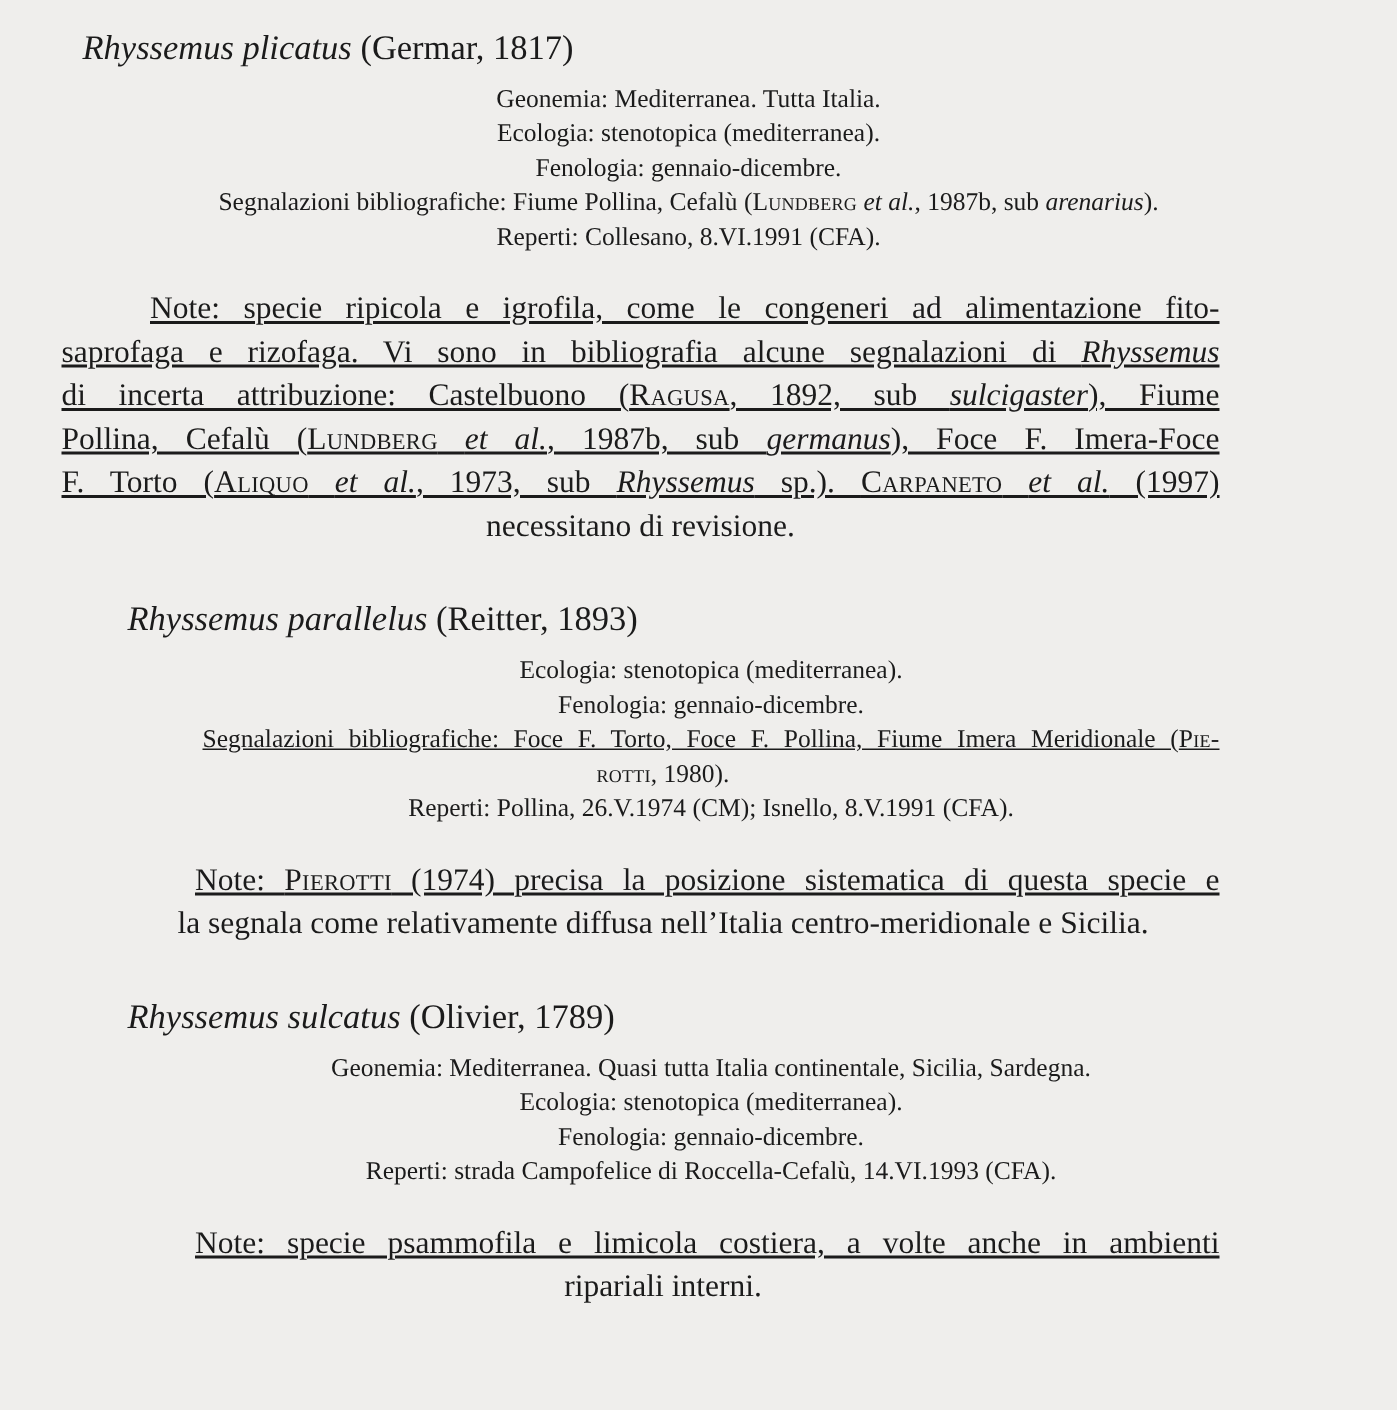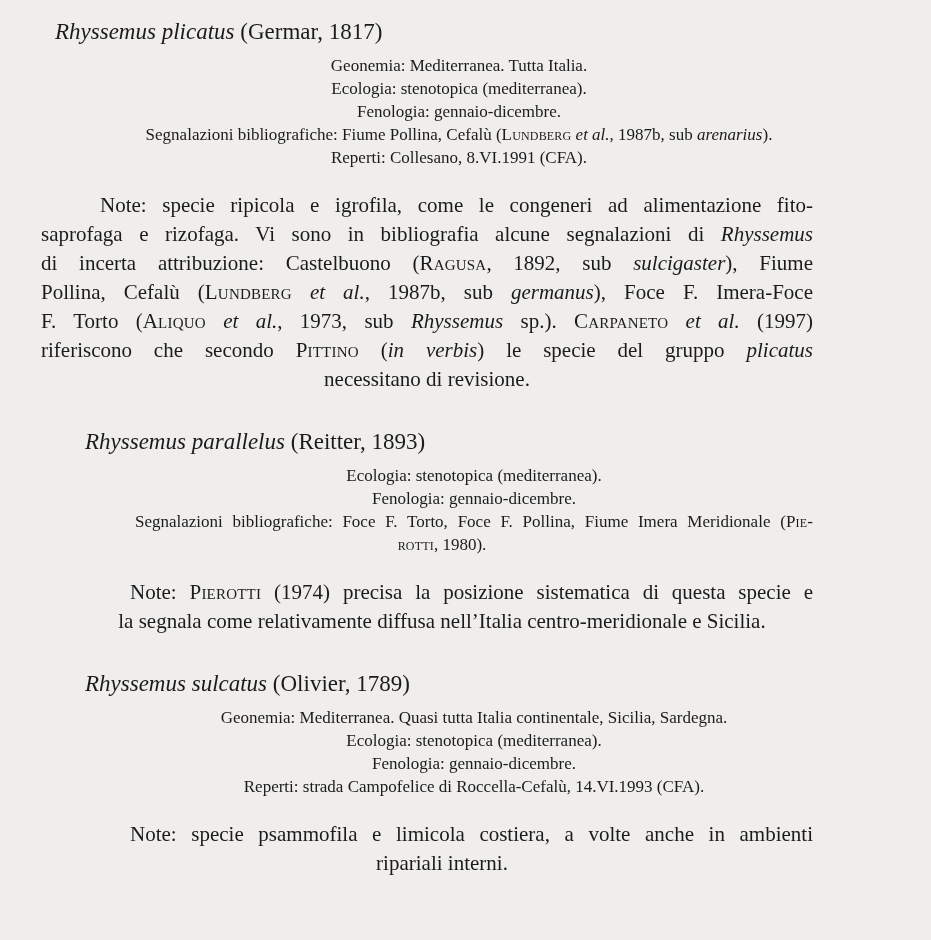--- a/index.html
+++ b/index.html
@@ -35,20 +35,21 @@
     margin-top: 22px;
     font-size: 21px;
     line-height: 29px;
   }
   .note .line.first { text-indent: 59px; }
   .line { display: block; }
   .line.stretch {
     text-align: justify;
     text-align-last: justify;
     white-space: nowrap;
+    text-decoration: underline;
   }
   .line.lastline { text-align: center; }
   .seg-r { font-style: normal; }
   .seg-i { font-style: italic; }
   .seg-sc { font-variant: small-caps; letter-spacing: 0.01em; }
 </style>
 </head>
 <body>
 
 <div class="page" id="content">
@@ -70,37 +71,39 @@
         <div class="detail-par">
           <div class="line first lastline"><span class="seg-r">Reperti: Collesano, 8.VI.1991 (CFA).</span></div>
         </div>
       </div>
     <div class="note">
         <div class="line first stretch"><span class="seg-r">Note: specie ripicola e igrofila, come le congeneri ad alimentazione fito-</span></div>
         <div class="line stretch"><span class="seg-r">saprofaga e rizofaga. Vi sono in bibliografia alcune segnalazioni di </span><span class="seg-i">Rhyssemus</span></div>
         <div class="line stretch"><span class="seg-r">di incerta attribuzione: Castelbuono (</span><span class="seg-sc">Ragusa</span><span class="seg-r">, 1892, sub </span><span class="seg-i">sulcigaster</span><span class="seg-r">), Fiume</span></div>
         <div class="line stretch"><span class="seg-r">Pollina, Cefalù (</span><span class="seg-sc">Lundberg</span><span class="seg-r"> </span><span class="seg-i">et al.</span><span class="seg-r">, 1987b, sub </span><span class="seg-i">germanus</span><span class="seg-r">), Foce F. Imera-Foce</span></div>
         <div class="line stretch"><span class="seg-r">F. Torto (</span><span class="seg-sc">Aliquo</span><span class="seg-r"> </span><span class="seg-i">et al.</span><span class="seg-r">, 1973, sub </span><span class="seg-i">Rhyssemus</span><span class="seg-r"> sp.). </span><span class="seg-sc">Carpaneto</span><span class="seg-r"> </span><span class="seg-i">et al.</span><span class="seg-r"> (1997)</span></div>
-        <div class="line stretch"><span class="seg-r">riferiscono che secondo </span><span class="seg-sc">Pittino</span><span class="seg-r"> (</span><span class="seg-i">in verbis</span><span class="seg-r">) le specie del gruppo </span><span class="seg-i">plicatus</span></div>
         <div class="line lastline"><span class="seg-r">necessitano di revisione.</span></div>
       </div>
   </section>
 
   <section class="entry">
     <h2 class="heading"><span class="seg-i">Rhyssemus parallelus</span><span class="seg-r"> (Reitter, 1893)</span></h2>
     <div class="details">
         <div class="detail-par">
           <div class="line first lastline"><span class="seg-r">Ecologia: stenotopica (mediterranea).</span></div>
         </div>
         <div class="detail-par">
           <div class="line first lastline"><span class="seg-r">Fenologia: gennaio-dicembre.</span></div>
         </div>
         <div class="detail-par">
           <div class="line first stretch"><span class="seg-r">Segnalazioni bibliografiche: Foce F. Torto, Foce F. Pollina, Fiume Imera Meridionale (</span><span class="seg-sc">Pie-</span></div>
           <div class="line lastline"><span class="seg-sc">rotti</span><span class="seg-r">, 1980).</span></div>
+        </div>
+        <div class="detail-par">
+          <div class="line first lastline"><span class="seg-r">Reperti: Pollina, 26.V.1974 (CM); Isnello, 8.V.1991 (CFA).</span></div>
         </div>
       </div>
     <div class="note">
         <div class="line first stretch"><span class="seg-r">Note: </span><span class="seg-sc">Pierotti</span><span class="seg-r"> (1974) precisa la posizione sistematica di questa specie e</span></div>
         <div class="line lastline"><span class="seg-r">la segnala come relativamente diffusa nell’Italia centro-meridionale e Sicilia.</span></div>
       </div>
   </section>
 
   <section class="entry">
     <h2 class="heading"><span class="seg-i">Rhyssemus sulcatus</span><span class="seg-r"> (Olivier, 1789)</span></h2>

